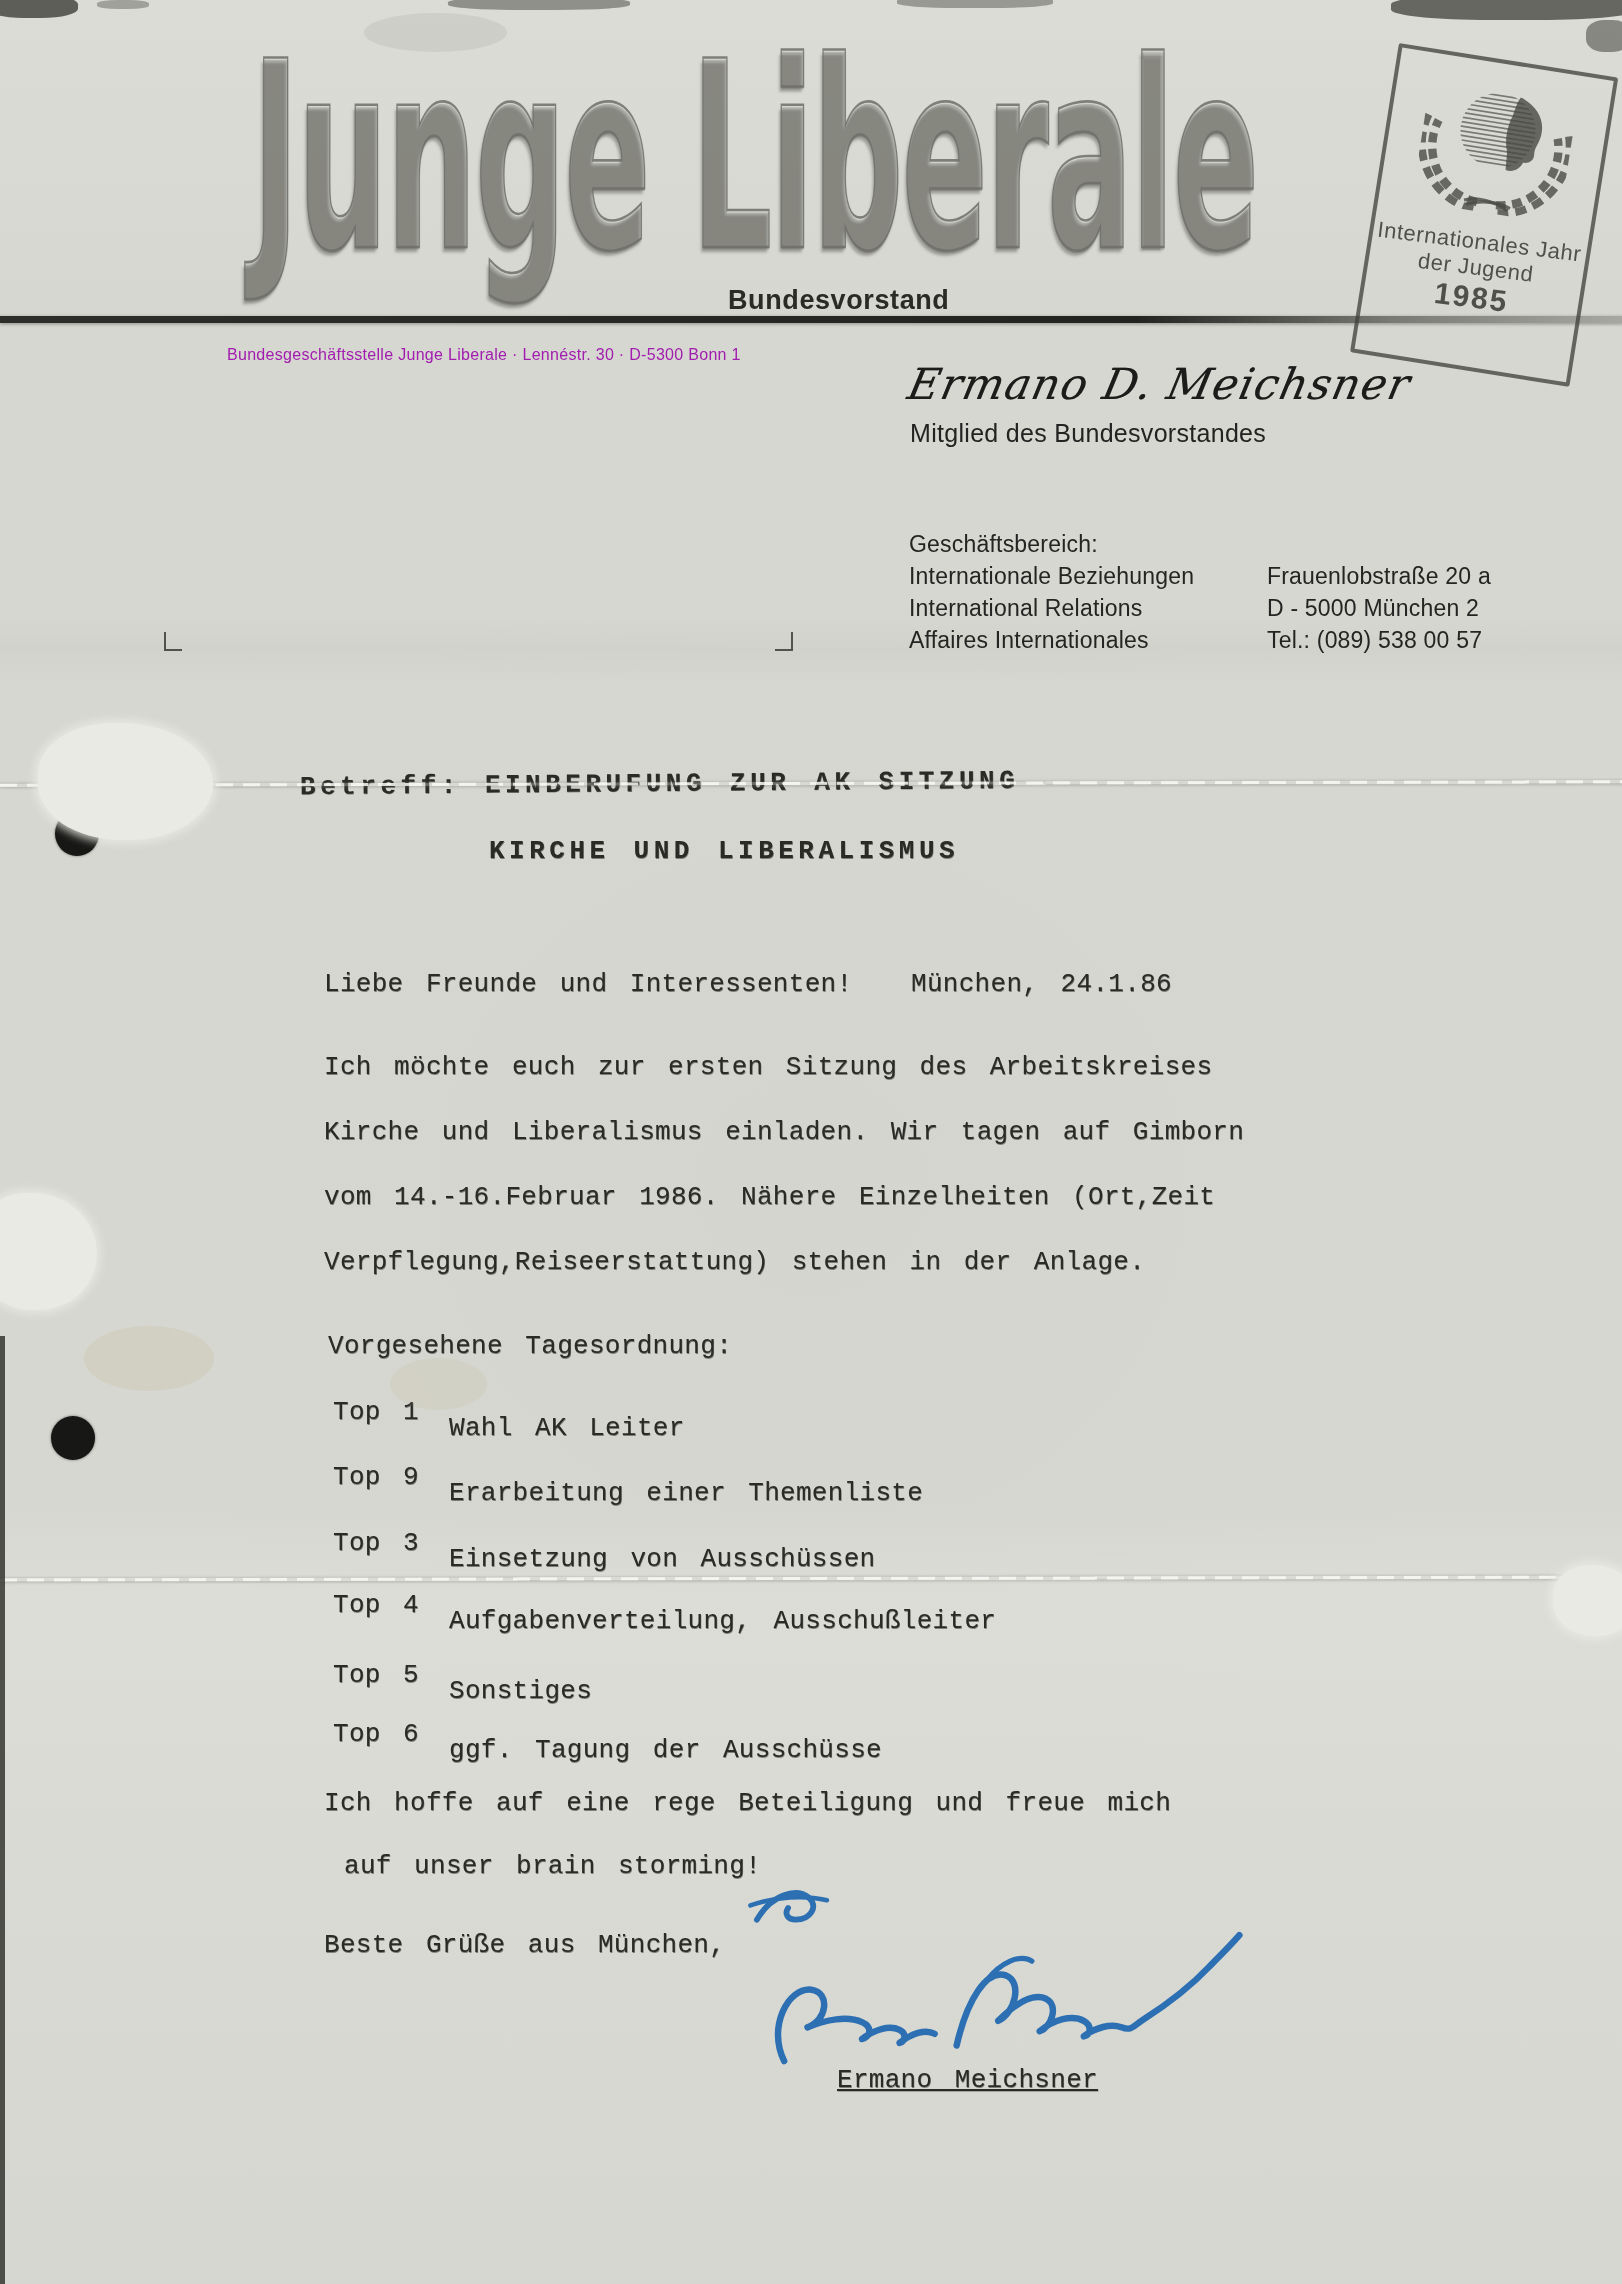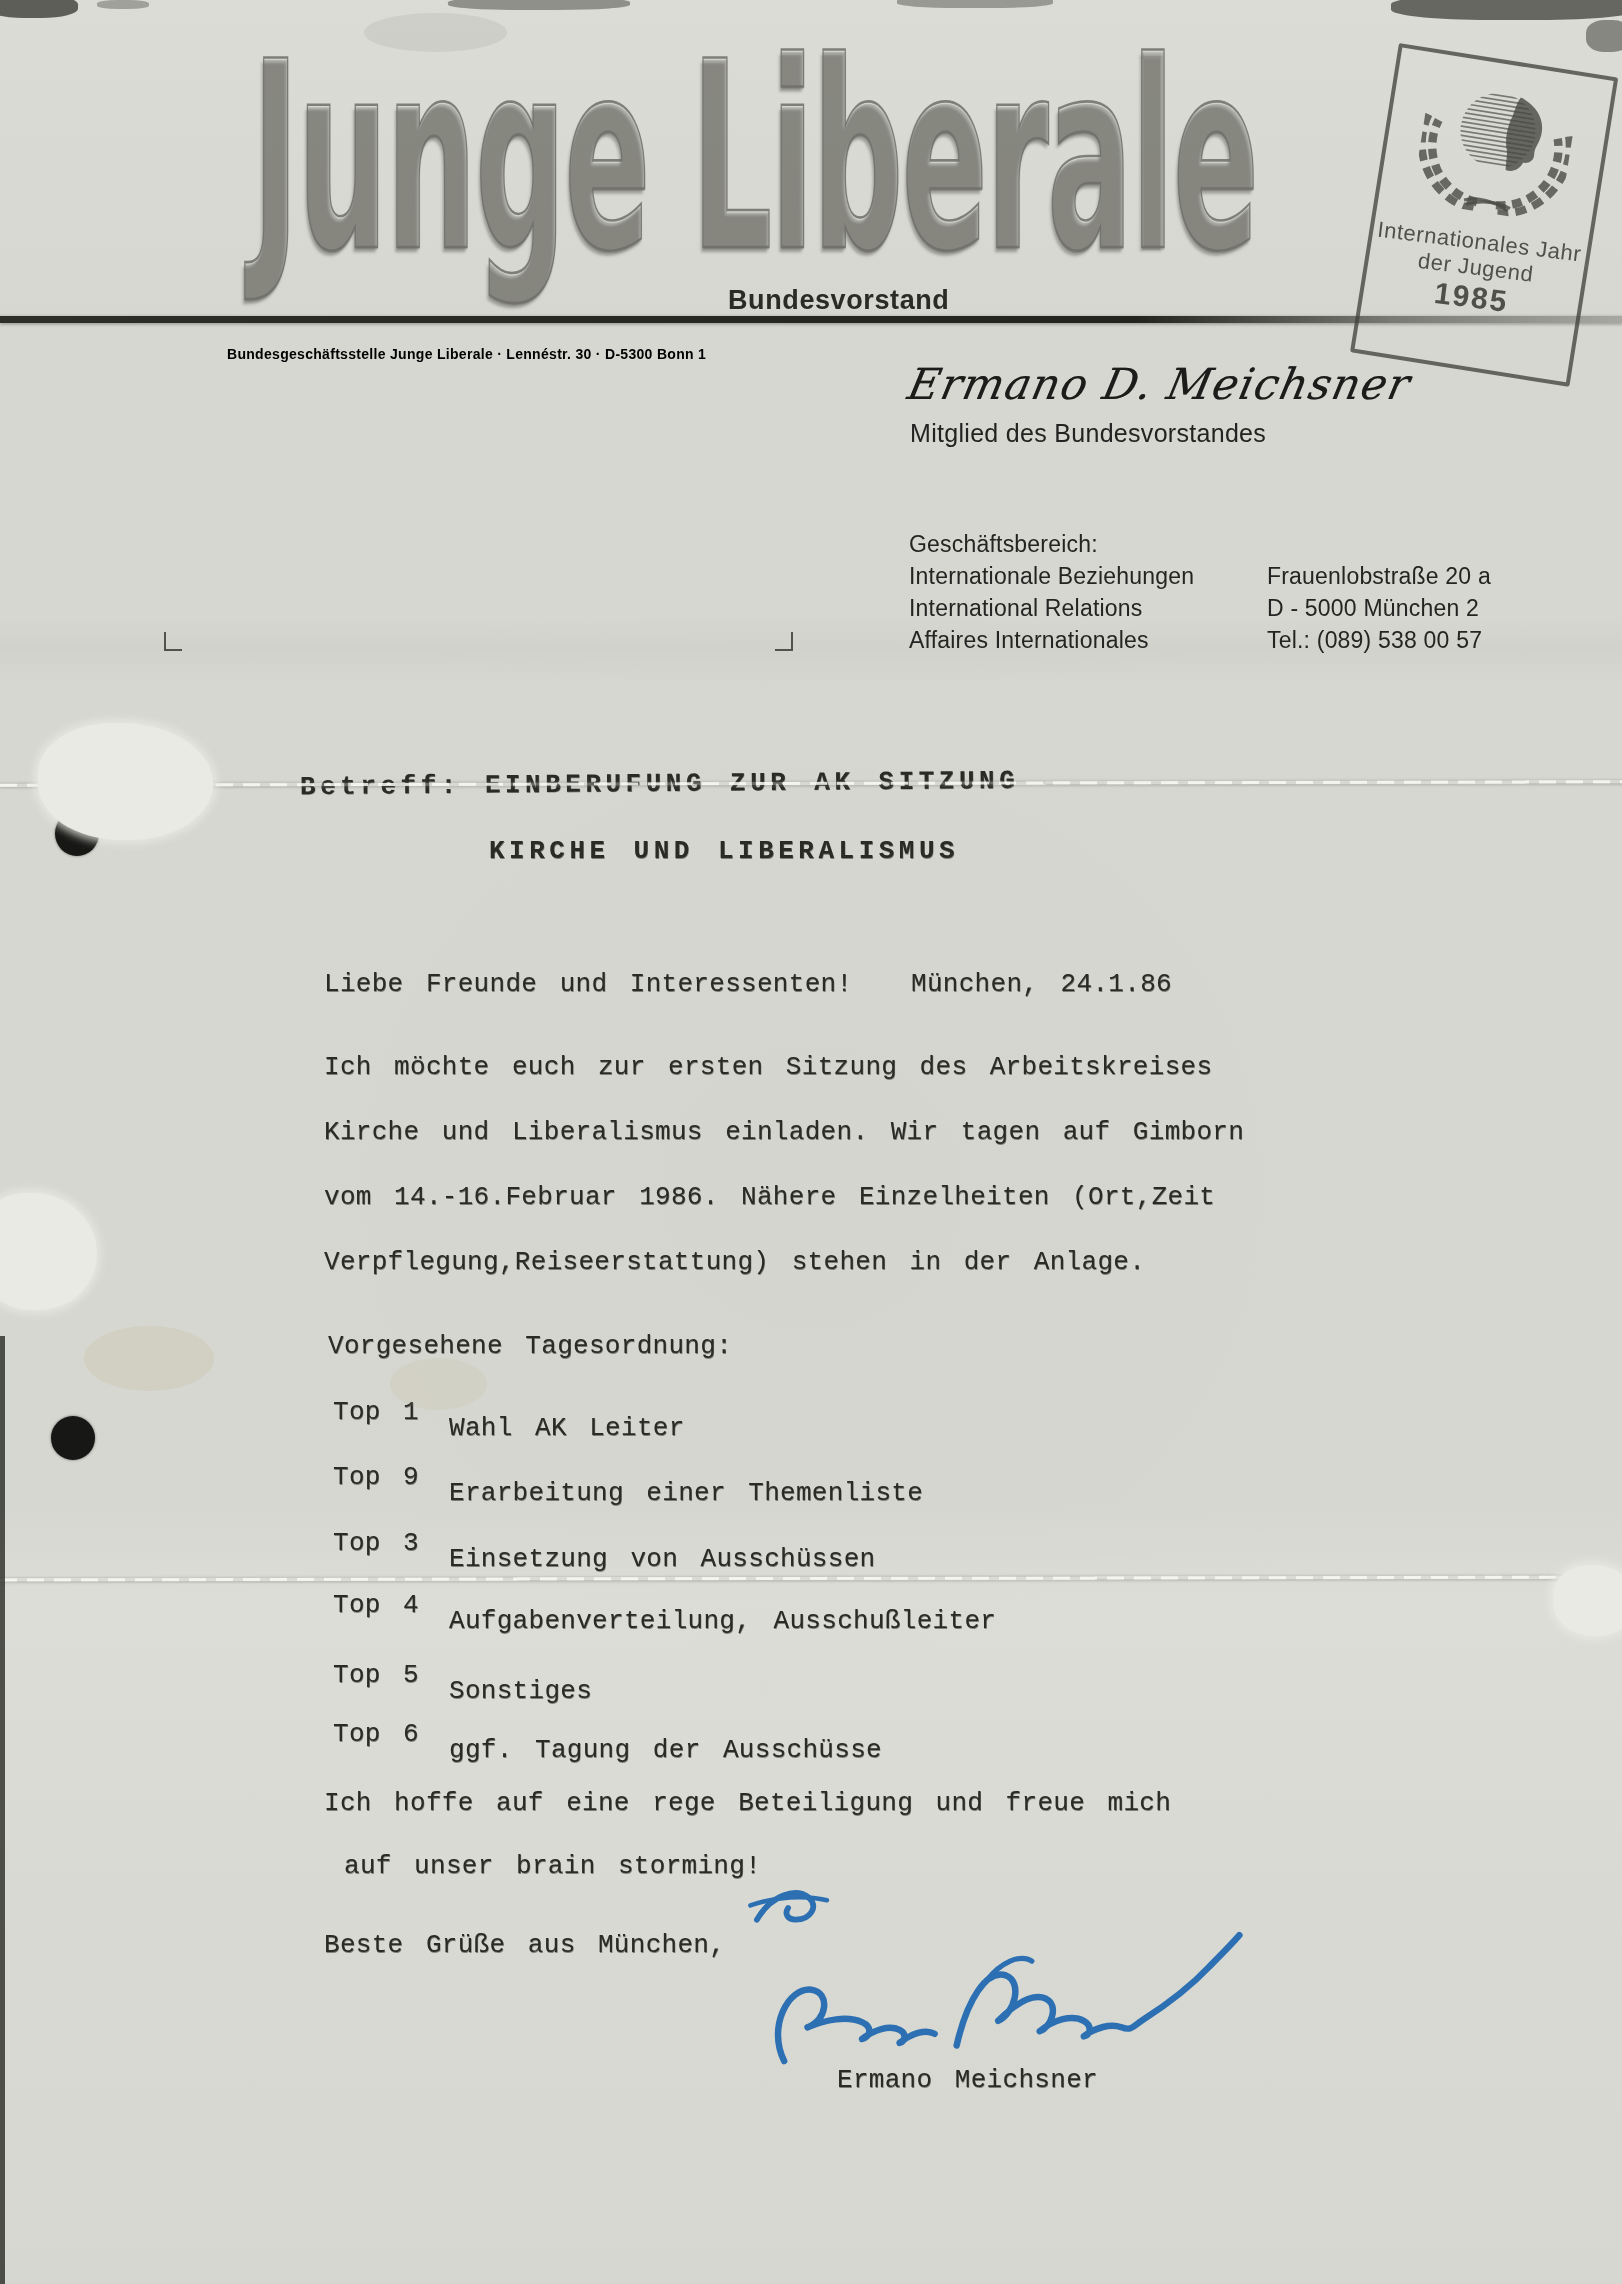--- a/index.html
+++ b/index.html
@@ -25,21 +25,21 @@
     -webkit-text-stroke:2.6px rgba(110,110,104,.85);
     text-shadow:-3.9px 5.2px 3.9px rgba(70,70,64,.38), 0 2.6px 1.9px rgba(70,70,64,.3);
     transform:scaleX(.49);transform-origin:left top;
   }
   .division{font-size:27px;font-weight:bold;color:#2a2a27;letter-spacing:0.6px;}
   .rule{
     height:7.1px;width:1623px;
     background:linear-gradient(90deg,#2d2d29 0%,#232320 70%,rgba(62,62,56,.6) 86%,rgba(98,98,92,.4) 100%);
     box-shadow:0 1.9px 2.6px rgba(40,40,36,.25), 0 -1.3px 1.9px rgba(40,40,36,.12);
   }
-  .return-address{font-size:14px;font-weight:bold;color:#000000;letter-spacing:0.3px;}
+  .return-address{font-size:16px;font-weight:normal;color:#a21caf;letter-spacing:0.3px;}
 
   
   .stamp{
     width:214px;height:305px;border:4.5px solid rgba(64,64,59,.82);border-radius:2.6px;
     transform:rotate(9deg);transform-origin:left top;opacity:.92;
     display:flex;flex-direction:column;align-items:center;z-index:5;
   }
   .stamp-text{font-size:22px;color:rgba(56,56,51,.92);letter-spacing:0.6px;line-height:26px;
     transform:rotate(-2deg);white-space:nowrap;}
   .stamp-year{font-size:30px;font-weight:bold;letter-spacing:1.9px;line-height:34px;}
@@ -169,21 +169,21 @@
 <svg class="abs" style="left:728px;top:1860px;" width="539" height="214" viewBox="0 0 830 330">
   <g fill="none" stroke="#2068b0" stroke-linecap="round" stroke-linejoin="round" opacity=".93">
     <path stroke-width="9" d="M 44 92 C 66 54 104 42 124 58 C 140 72 126 92 104 92 C 92 92 86 84 92 74"></path>
     <path stroke-width="7" d="M 34 70 C 74 56 118 54 152 62"></path>
     <path stroke-width="10" d="M 86 310 C 60 258 92 196 128 200 C 158 204 152 248 122 258 C 150 246 184 240 206 250 C 224 258 218 274 206 276 C 224 262 248 254 264 262 C 276 268 272 280 264 282 C 282 268 304 260 318 268"></path>
     <path stroke-width="10" d="M 352 286 C 368 216 398 168 428 178 C 454 188 442 236 416 248 C 440 224 468 204 490 214 C 510 224 498 258 480 264 C 502 246 530 238 548 248 C 562 256 558 270 548 272 C 566 258 590 252 606 258 C 622 264 624 256 640 246 C 668 228 708 200 742 164 C 760 146 776 130 788 116"></path>
     <path stroke-width="8" d="M 398 186 C 420 158 450 144 468 156"></path>
   </g>
 </svg>
 
-<div class="abs typed" style="left:837px;top:2066px;">Ermano Meichsner</div>
+<div class="abs typed" style="left:837px;top:2066px;text-decoration:underline;">Ermano Meichsner</div>
 
 <div class="abs crease" style="left:0;top:782px;transform:rotate(-.12deg);"></div>
 <div class="abs crease" style="left:0;top:1577px;transform:rotate(-.1deg);height:3.2px;"></div>
 
 <div class="abs punch" style="left:55px;top:811px;width:44px;height:45px;"></div>
 <div class="abs punch" style="left:51px;top:1416px;width:44px;height:44px;"></div>
 
 <div class="abs white-patch" style="left:38px;top:723px;width:175px;height:117px;"></div>
 <div class="abs white-patch" style="left:-26px;top:1193px;width:123px;height:117px;"></div>
 <div class="abs white-patch" style="left:1553px;top:1565px;width:84px;height:71px;"></div>

